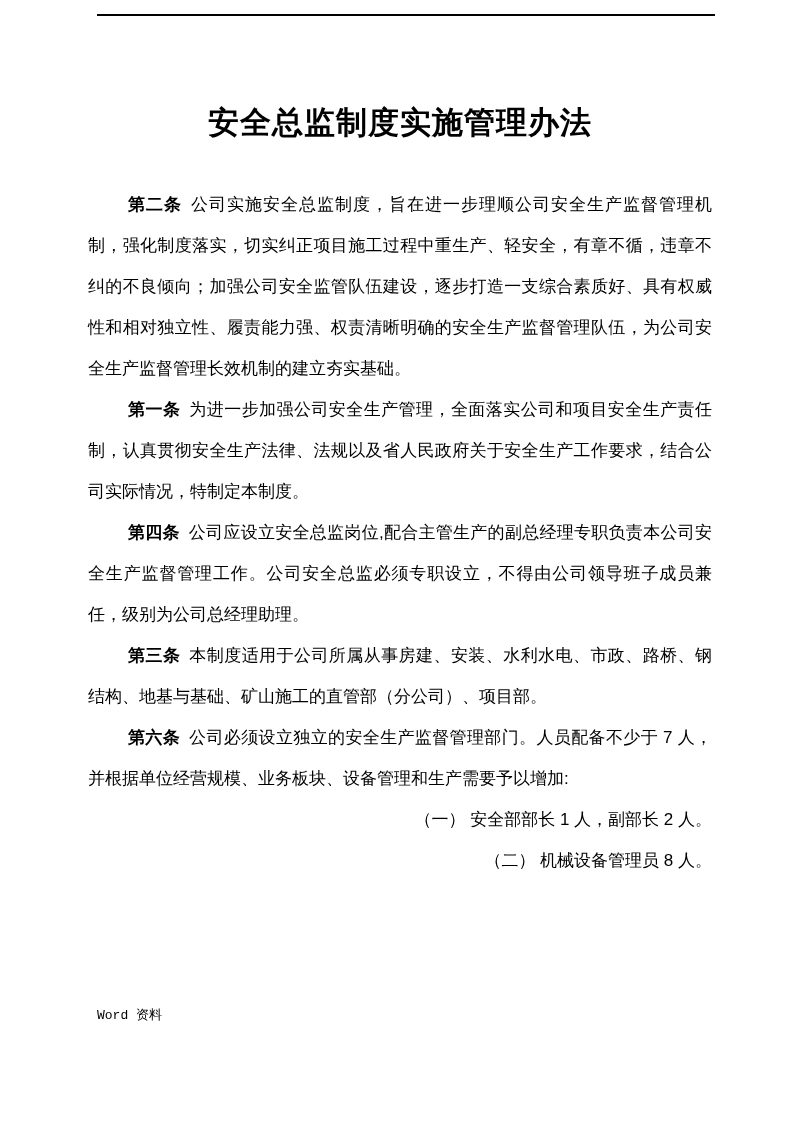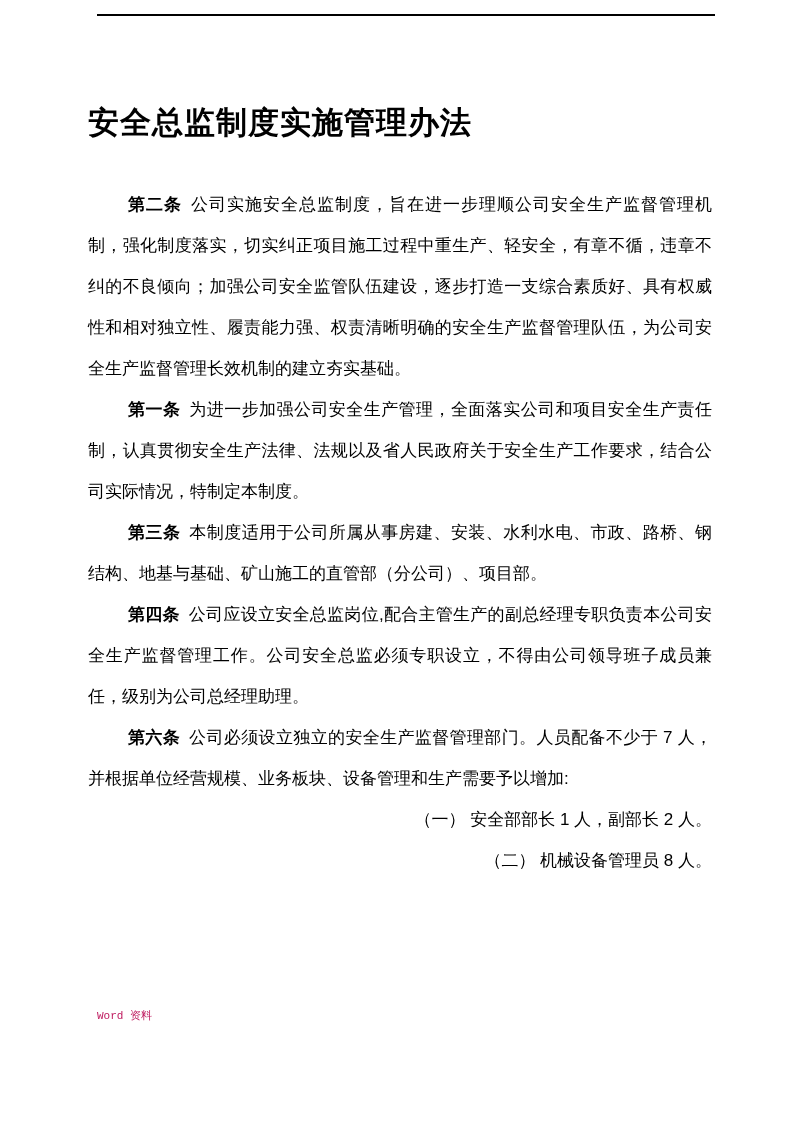--- a/index.html
+++ b/index.html
@@ -26,20 +26,21 @@
   }
   .doc-title {
     position: absolute;
     left: 88px;
     top: 102px;
     width: 624px;
     margin: 0;
     font-size: 31px;
     line-height: 42px;
     font-weight: bold;
+    text-align: center;
     letter-spacing: 1px;
     white-space: nowrap;
   }
   .content {
     position: absolute;
     left: 88px;
     top: 184px;
     width: 624px;
     font-size: 17px;
     line-height: 41px;
@@ -58,44 +59,44 @@
     margin: 0;
     padding-left: 30px;
     text-indent: 0;
     text-align: right;
   }
   .footer-note {
     position: absolute;
     left: 97px;
     top: 1008px;
     font-family: "Liberation Mono", monospace;
-    font-size: 11px;
+    font-size: 13px;
     line-height: 16px;
-    color: #be185d;
+    color: #000000;
     font-weight: normal;
   }
 </style>
 </head>
 <body>
 
 <div class="page">
 
   <div class="top-rule"></div>
 
   <h1 class="doc-title">安全总监制度实施管理办法</h1>
 
   <div class="content">
 
     <p class="para"><b class="art-label">第二条</b><span class="art-text">公司实施安全总监制度，旨在进一步理顺公司安全生产监督管理机制，强化制度落实，切实纠正项目施工过程中重生产、轻安全，有章不循，违章不纠的不良倾向；加强公司安全监管队伍建设，逐步打造一支综合素质好、具有权威性和相对独立性、履责能力强、权责清晰明确的安全生产监督管理队伍，为公司安全生产监督管理长效机制的建立夯实基础。</span></p>
 
     <p class="para"><b class="art-label">第一条</b><span class="art-text">为进一步加强公司安全生产管理，全面落实公司和项目安全生产责任制，认真贯彻安全生产法律、法规以及省人民政府关于安全生产工作要求，结合公司实际情况，特制定本制度。</span></p>
 
+    <p class="para"><b class="art-label">第四条</b><span class="art-text">公司应设立安全总监岗位,配合主管生产的副总经理专职负责本公司安全生产监督管理工作。公司安全总监必须专职设立，不得由公司领导班子成员兼任，级别为公司总经理助理。</span></p>
+
     <p class="para"><b class="art-label">第三条</b><span class="art-text">本制度适用于公司所属从事房建、安装、水利水电、市政、路桥、钢结构、地基与基础、矿山施工的直管部（分公司）、项目部。</span></p>
-
-    <p class="para"><b class="art-label">第四条</b><span class="art-text">公司应设立安全总监岗位,配合主管生产的副总经理专职负责本公司安全生产监督管理工作。公司安全总监必须专职设立，不得由公司领导班子成员兼任，级别为公司总经理助理。</span></p>
 
 
     <p class="para"><b class="art-label">第六条</b><span class="art-text">公司必须设立独立的安全生产监督管理部门。人员配备不少于 7 人，并根据单位经营规模、业务板块、设备管理和生产需要予以增加:</span></p>
 
     <p class="list-item">（一） 安全部部长 1 人，副部长 2 人。</p>
 
     <p class="list-item">（二） 机械设备管理员 8 人。</p>
 
 
   </div>

